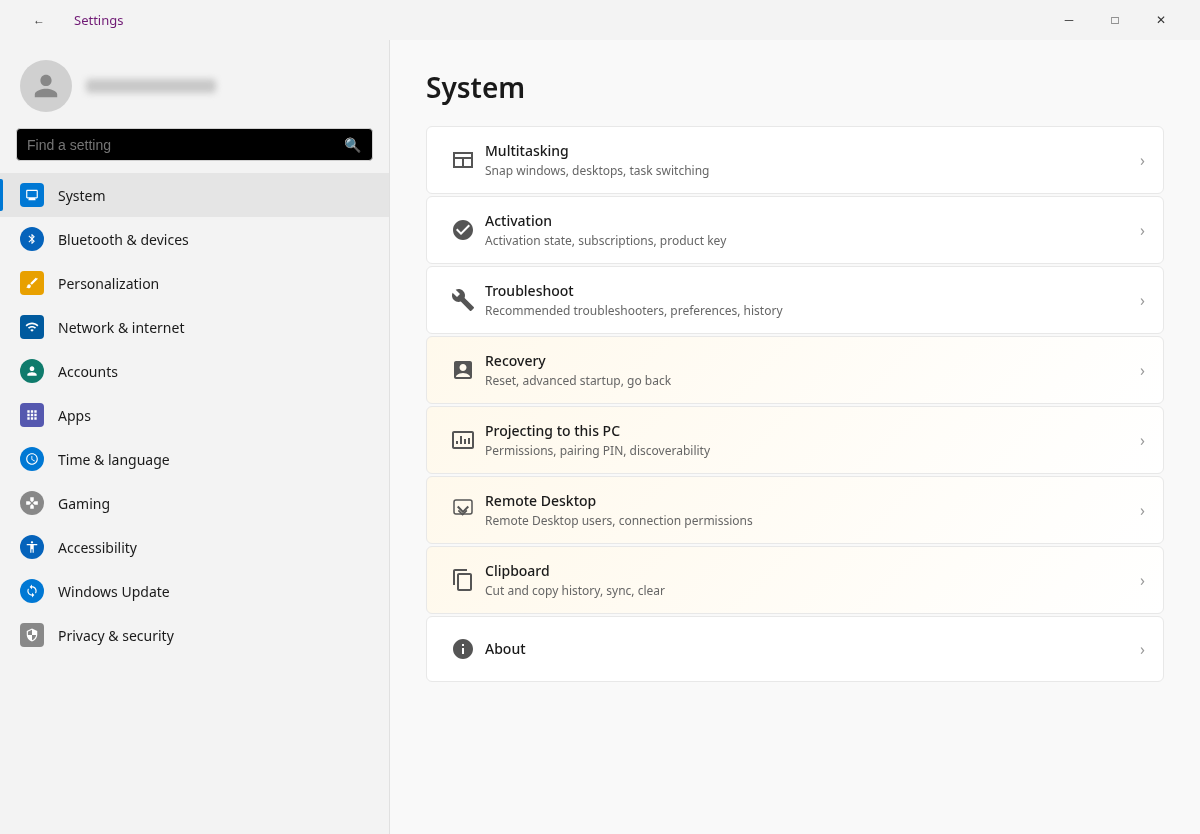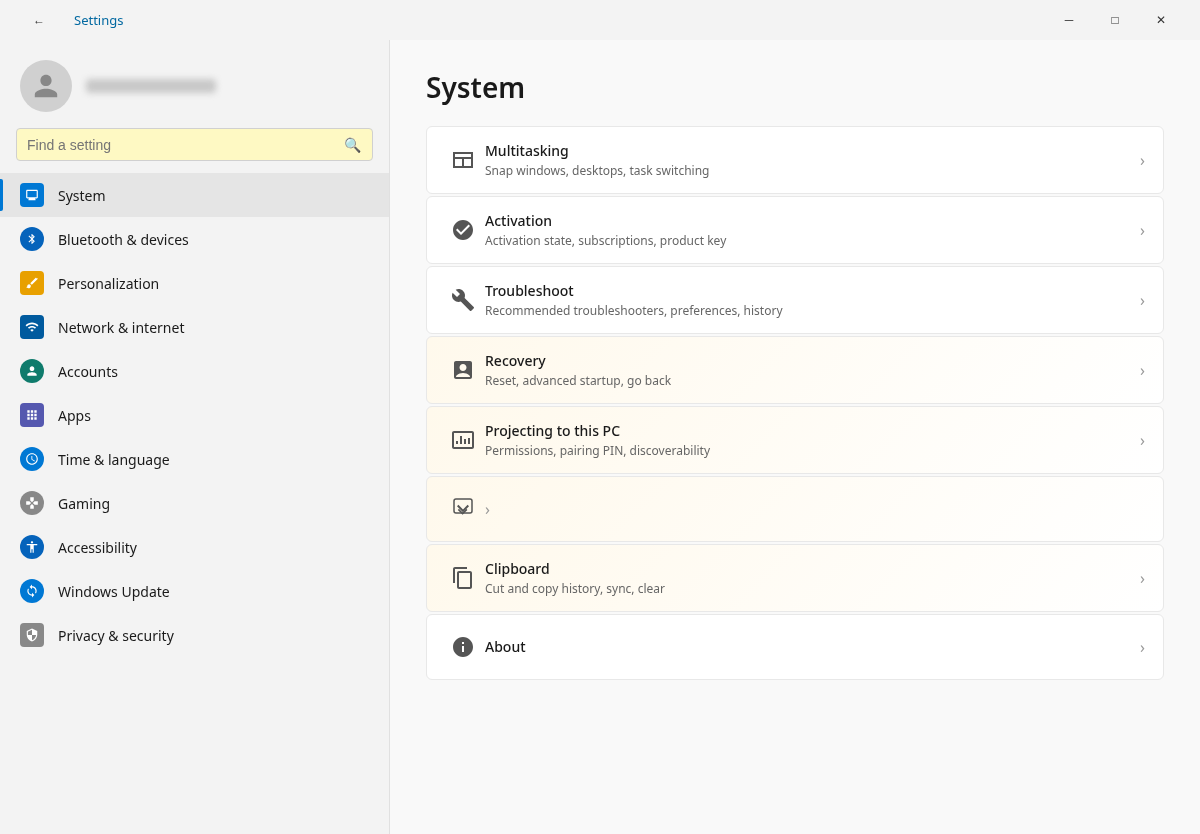--- a/index.html
+++ b/index.html
@@ -23,21 +23,21 @@
       height: 40px;
     }
     .titlebar-left {
       display: flex;
       align-items: center;
       gap: 12px;
     }
     .titlebar-title {
       font-size: 13px;
       font-weight: 400;
-      color: #0369a1;
+      color: #701a75;
     }
     .titlebar-controls {
       display: flex;
       gap: 0;
     }
     .titlebar-btn {
       width: 46px;
       height: 32px;
       border: none;
       background: transparent;
@@ -97,21 +97,21 @@
       background: #c8c8c8;
       border-radius: 4px;
       filter: blur(3px);
     }
 
     
     .search-box {
       margin: 0 16px 12px 16px;
       display: flex;
       align-items: center;
-      background: #fef9c3;
+      background: #000000;
       border: 1px solid #d0d0d0;
       border-radius: 4px;
       padding: 6px 10px;
     }
     .search-input {
       flex: 1;
       border: none;
       outline: none;
       font-size: 14px;
       color: #888;
@@ -585,20 +585,24 @@
       </div>
 
       <div class="settings-item highlighted">
         <div class="settings-item-icon">
           <svg width="24" height="24" viewBox="0 0 24 24" fill="#555">
             <path d="M7.41 7.84L12 12.42l4.59-4.58L18 9.25l-6 6-6-6 1.41-1.41z"></path>
             <path d="M7.41 12.84L12 17.42l4.59-4.58L18 14.25l-6 6-6-6 1.41-1.41z" transform="scale(0.8) translate(2.5 2)"></path>
             <rect x="3" y="2" width="18" height="14" rx="2" ry="2" fill="none" stroke="#555" stroke-width="1.5"></rect>
           </svg>
         </div>
+        <div class="settings-item-text">
+          <div class="settings-item-title">Remote Desktop</div>
+          <div class="settings-item-desc">Remote Desktop users, connection permissions</div>
+        </div>
         <span class="settings-item-chevron">›</span>
       </div>
 
       <div class="settings-item highlighted">
         <div class="settings-item-icon">
           <svg width="24" height="24" viewBox="0 0 24 24" fill="#555">
             <path d="M16 1H4c-1.1 0-2 .9-2 2v14h2V3h12V1zm3 4H8c-1.1 0-2 .9-2 2v14c0 1.1.9 2 2 2h11c1.1 0 2-.9 2-2V7c0-1.1-.9-2-2-2zm0 16H8V7h11v14z"></path>
           </svg>
         </div>
         <div class="settings-item-text">

